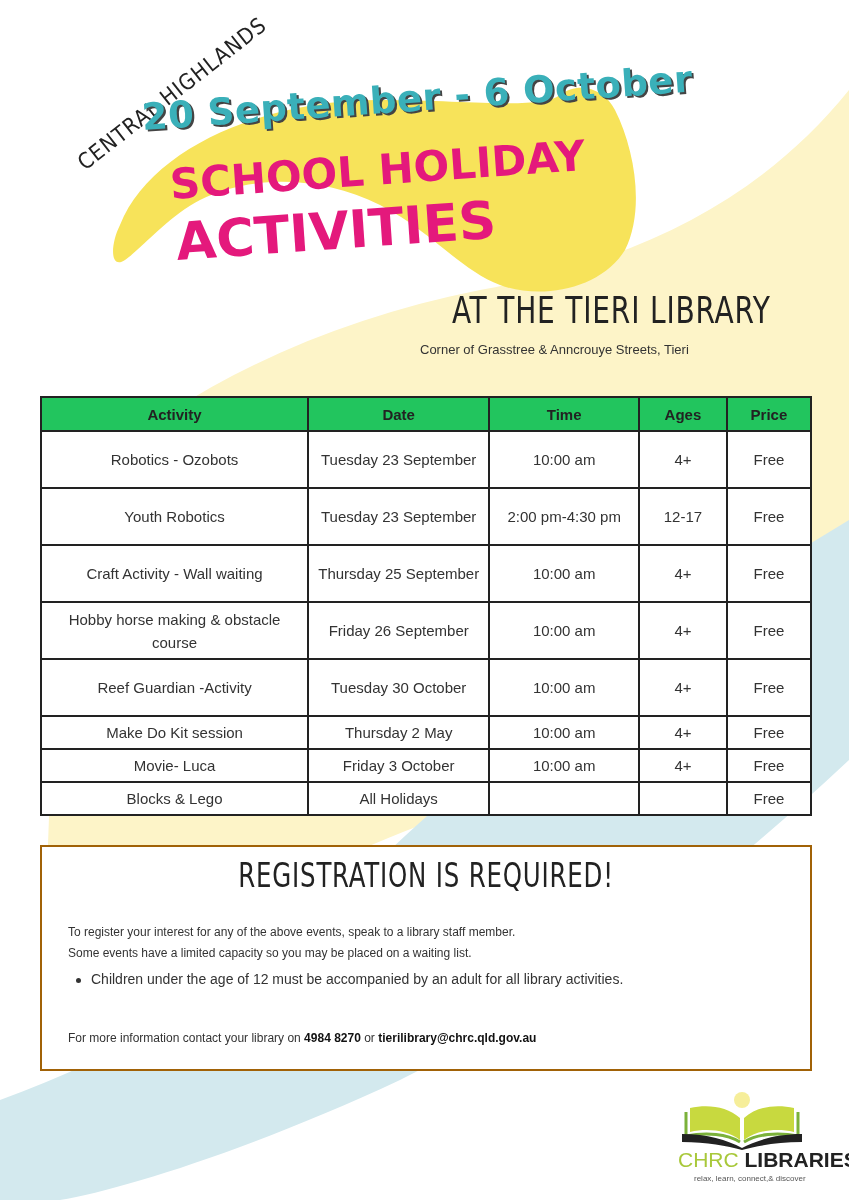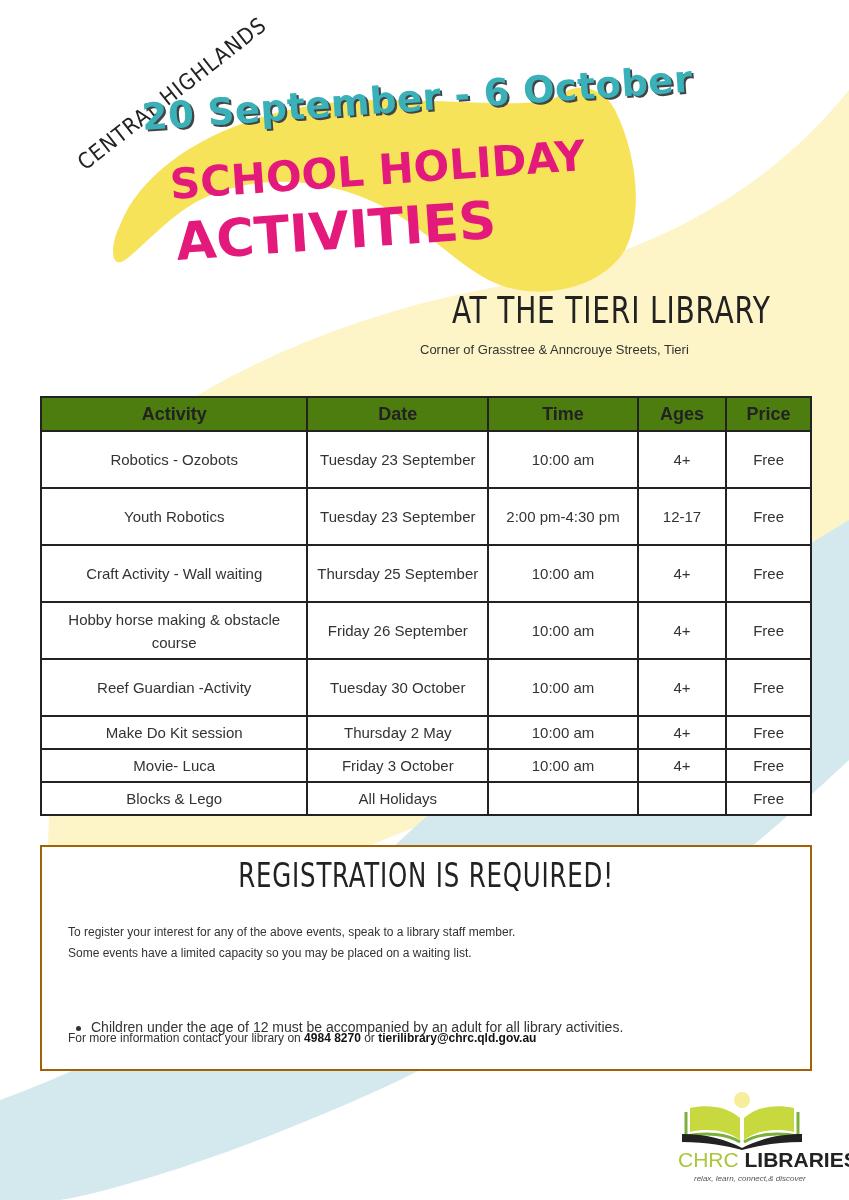--- a/index.html
+++ b/index.html
@@ -56,21 +56,21 @@
   table.activities {
     position: absolute; left: 40px; top: 396px; width: 772px;
     border-collapse: collapse; z-index: 2; background: #fff;
     font-size: 15px; color: #333;
   }
   table.activities th, table.activities td {
     border: 2px solid #222; text-align: center; padding: 0 6px;
     line-height: 23px;
   }
   table.activities th {
-    background: #4d7c0f; font-weight: bold; font-size: 18px; color: #222; height: 32px;
+    background: #22c55e; font-weight: bold; font-size: 15px; color: #222; height: 32px;
   }
   table.activities td { background: #fff; font-weight: normal; }
   tr.tall td { height: 55px; }
   tr.short td { height: 31px; border-radius: 9px; }
   .col-activity { width: 275px; }
   .col-date { width: 178px; }
   .col-time { width: 147px; }
   .col-ages { width: 78px; }
   .col-price { width: 74px; }
 
@@ -80,30 +80,30 @@
   }
   .reg-title {
     position: absolute; left: 0; right: 0; top: 8px; text-align: center;
     font-family: "DejaVu Sans Condensed", "DejaVu Sans", sans-serif;
     font-size: 34px; letter-spacing: 1px; color: #222;
     transform: scaleX(0.8);
   }
   .reg-line { position: absolute; left: 26px; font-size: 12px; color: #333; white-space: nowrap; margin-top: 17px; }
   .reg-line.l1 { top: 61px; }
   .reg-line.l2 { top: 82px; }
-  .reg-bullet { position: absolute; left: 34px; top: 124px; font-size: 14px; color: #333; white-space: nowrap; margin-top: 48px; }
+  .reg-bullet { position: absolute; left: 34px; top: 124px; font-size: 14px; color: #333; white-space: nowrap; }
   .reg-bullet .dot { display: inline-block; width: 5px; height: 5px; border-radius: 50%; background: #333; margin-right: 10px; vertical-align: middle; }
   .reg-line.l3 { top: 167px; }
   .reg-line b { color: #111; }
 
   .logo { position: absolute; left: 672px; top: 1090px; width: 140px; height: 100px; z-index: 2; }
   .logo-text { position: absolute; left: 6px; top: 58px; font-size: 21px; white-space: nowrap; }
   .logo-text .chrc { color: #a8c83a; font-weight: normal; }
   .logo-text .lib { color: #222; font-weight: bold; }
-  .logo-tag { position: absolute; left: 22px; top: 84px; font-size: 8px; font-style: italic; color: #555; white-space: nowrap; }
+  .logo-tag { position: absolute; left: 22px; top: 84px; font-size: 8px; color: #555; white-space: nowrap; }
 </style>
 </head>
 <body>
 
 <svg class="bg" viewBox="0 0 849 1200">
 
   <path d="M849,90 C760,200 640,260 480,290 C330,320 200,380 90,470 L60,520 L40,1060 L130,1000 C260,860 520,780 849,700 Z" fill="#fdf4c8"></path>
 
   <path d="M849,520 L849,760 C700,900 560,1000 400,1080 C250,1150 120,1190 60,1200 L0,1200 L0,1100 C140,1050 280,960 380,860 C480,760 650,640 849,520 Z" fill="#d3e9ee"></path>
 

